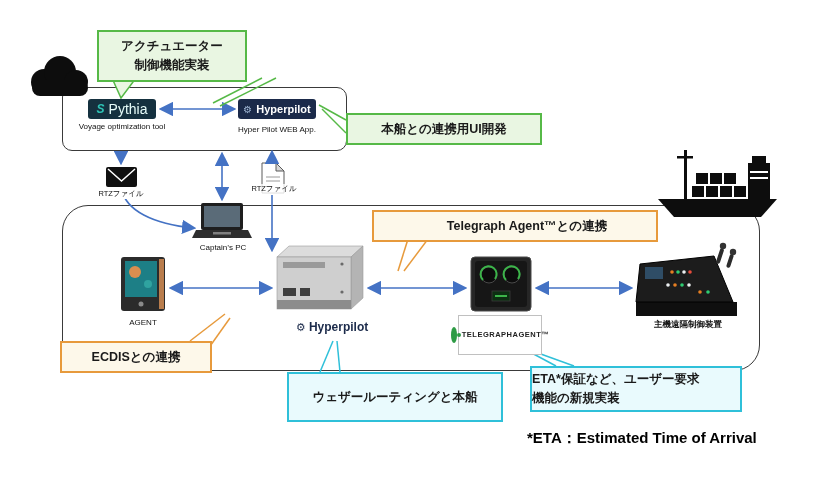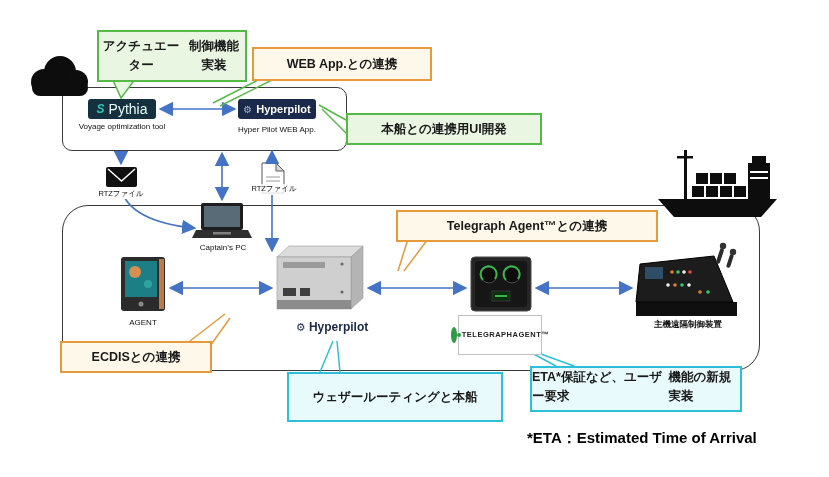--- a/index.html
+++ b/index.html
@@ -5,21 +5,21 @@
   html,body{margin:0;padding:0;background:#fff;}
   .stage{position:relative;width:829px;height:477px;background:#ffffff;
          font-family:"Liberation Sans","DejaVu Sans",sans-serif;overflow:hidden;}
   .rect-top{position:absolute;left:62px;top:87px;width:283px;height:62px;
             border:1.5px solid #3a3a3a;border-radius:10px;background:#fff;z-index:1;}
   .rect-main{position:absolute;left:62px;top:205px;width:696px;height:164px;
              border:1.5px solid #3a3a3a;border-radius:26px;background:#fff;z-index:1;}
   svg.layer{position:absolute;left:0;top:0;z-index:2;pointer-events:none;}
   .cap{position:absolute;font-size:8px;color:#111;text-align:center;z-index:3;}
   .tiny{font-size:7.5px;}
-  .callout{position:absolute;display:flex;flex-direction:row;align-items:center;
+  .callout{position:absolute;display:flex;flex-direction:column;align-items:center;
            justify-content:center;font-weight:bold;font-size:12.5px;color:#1a1a1a;
            text-align:center;line-height:1.5;z-index:3;background:#fff;}
   .callout.green{background:#e9f6e2;border:2px solid #56b947;}
   .callout.orange{background:#fdf8ea;border:2px solid #e79a3c;}
   .callout.cyan{background:#e9fafd;border:2px solid #2fc0d9;}
   .logo{position:absolute;display:flex;align-items:center;justify-content:center;
         gap:4px;border-radius:3px;z-index:3;}
   .logo-pythia{left:88px;top:99px;width:68px;height:20px;background:#15313f;}
   .logo-pythia .mark{color:#2ec4b6;font-weight:bold;font-style:italic;font-size:12px;}
   .logo-pythia .txt{color:#e8fefb;font-weight:normal;font-size:14px;}
@@ -225,29 +225,26 @@
     </span>
   </div>
 
   <div class="engine-label">主機遠隔制御装置</div>
 
   <div class="callout green" style="left:97px;top:30px;width:146px;height:48px;">
     <div>アクチュエーター</div>
     <div>制御機能実装</div>
   </div>
 
-  <div class="callout orange" style="left:252px;top:47px;width:176px;height:30px;">
-    <div>WEB App.との連携</div>
-  </div>
 
   <div class="callout green" style="left:346px;top:113px;width:192px;height:28px;">
     <div>本船との連携用UI開発</div>
   </div>
 
-  <div class="callout orange" style="left:396px;top:210px;width:258px;height:28px;">
+  <div class="callout orange" style="left:372px;top:210px;width:258px;height:28px;padding-left:24px;">
     <div>Telegraph Agent™との連携</div>
   </div>
 
   <div class="callout orange" style="left:60px;top:341px;width:148px;height:28px;">
     <div>ECDISとの連携</div>
   </div>
 
   <div class="callout cyan" style="left:287px;top:372px;width:212px;height:46px;">
     <div>ウェザールーティングと本船</div>
   </div>

